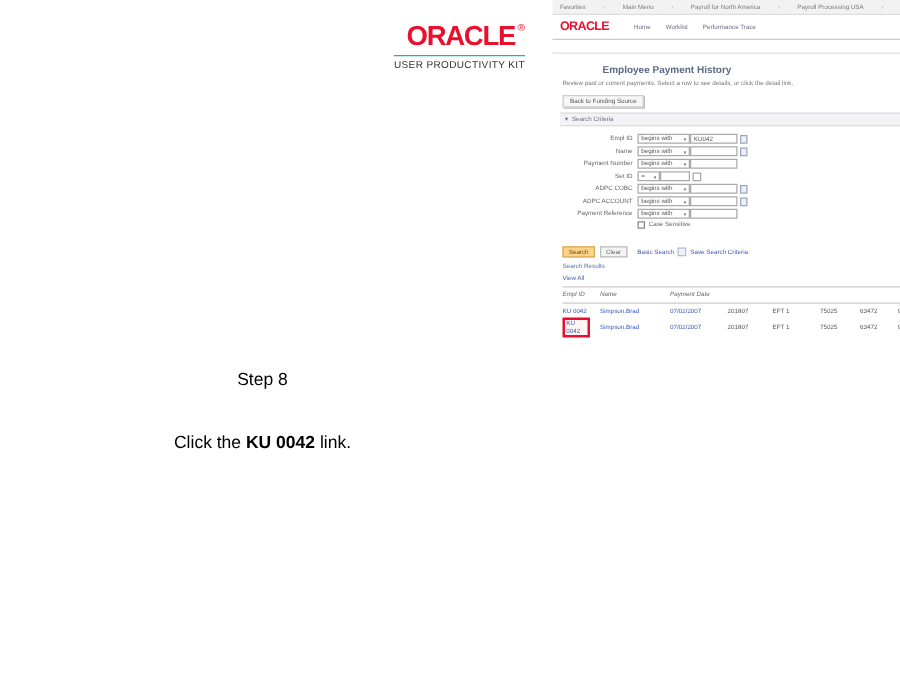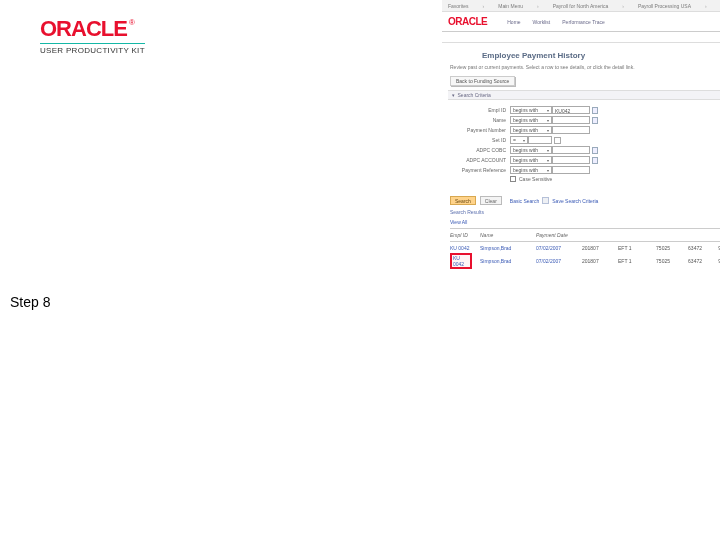--- a/index.html
+++ b/index.html
@@ -19,22 +19,23 @@
   }
   .header-left {
     padding: 18px 0 0 40px;
   }
   .header-right {
     padding: 22px 10px 0 10px;
     font-size: 15px;
   }
   .oracle-logo-big {
     display: flex;
-    align-items: flex-start;
+    align-items: flex-end;
     flex-direction: column;
+    margin-left: 17px;
   }
   .oracle-word {
     font-family: "Arial Black", Arial, sans-serif;
     font-weight: 900;
     font-size: 22px;
     letter-spacing: -1px;
     color: #e8102e;
     line-height: 1;
   }
   .oracle-tm {
@@ -54,20 +55,21 @@
   }
   .left-body {
     padding: 0 0 0 22px;
     font-size: 6px;
     color: #555;
   }
   .right-body {
     padding: 20px 10px 0 10px;
     font-size: 14px;
     line-height: 1.8;
+    text-align: center;
   }
   .bold { font-weight: bold; }
   
   .app {
     width: 398px;
     border: 0px solid #ccc;
   }
   .tabstrip {
     height: 12px;
     background: #f2f2f2;
@@ -330,14 +332,17 @@
           <span class="c-a2">63472</span>
           <span class="c-a3">9/23/2011</span>
         </div>
       </div>
     </div>
   </div>
 
   <div class="right-body" data-name="instruction-panel">
     <div data-name="step-label">Step 8</div>
     <br>
+    <div data-name="instruction-text">
+      <span>Click the </span><span class="bold" data-name="instruction-link-text">KU 0042</span><span> link.</span>
+    </div>
   </div>
 </div>
 
 </body></html>

